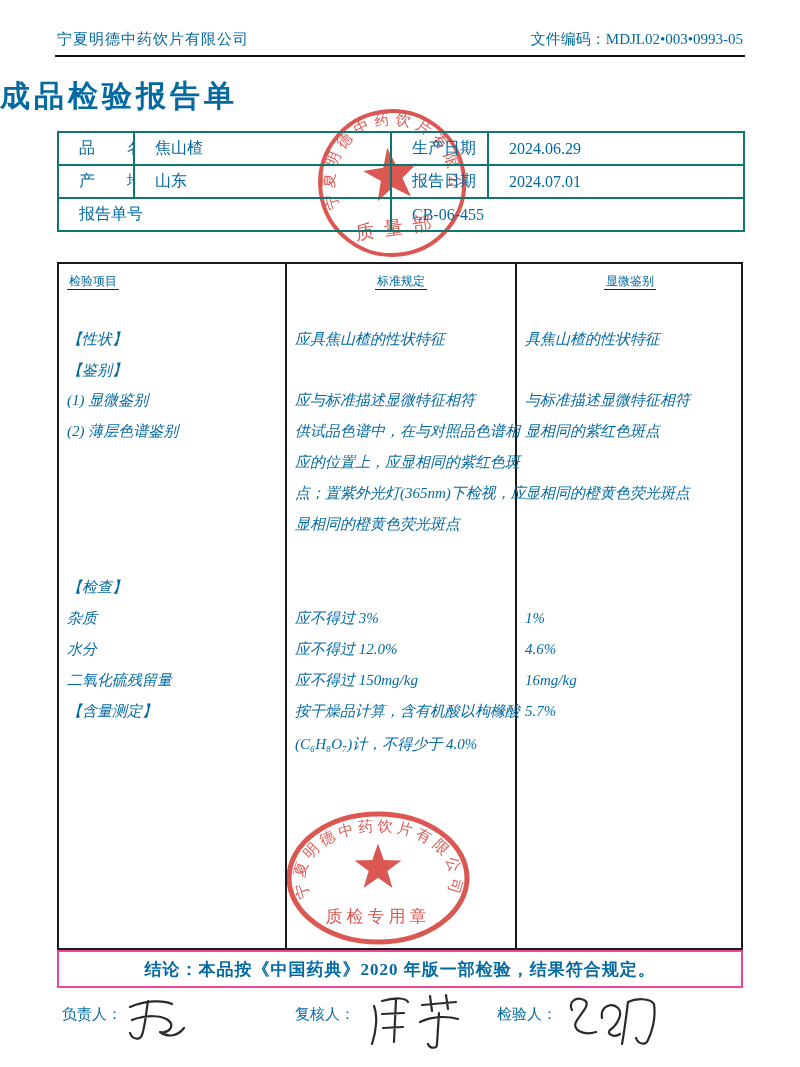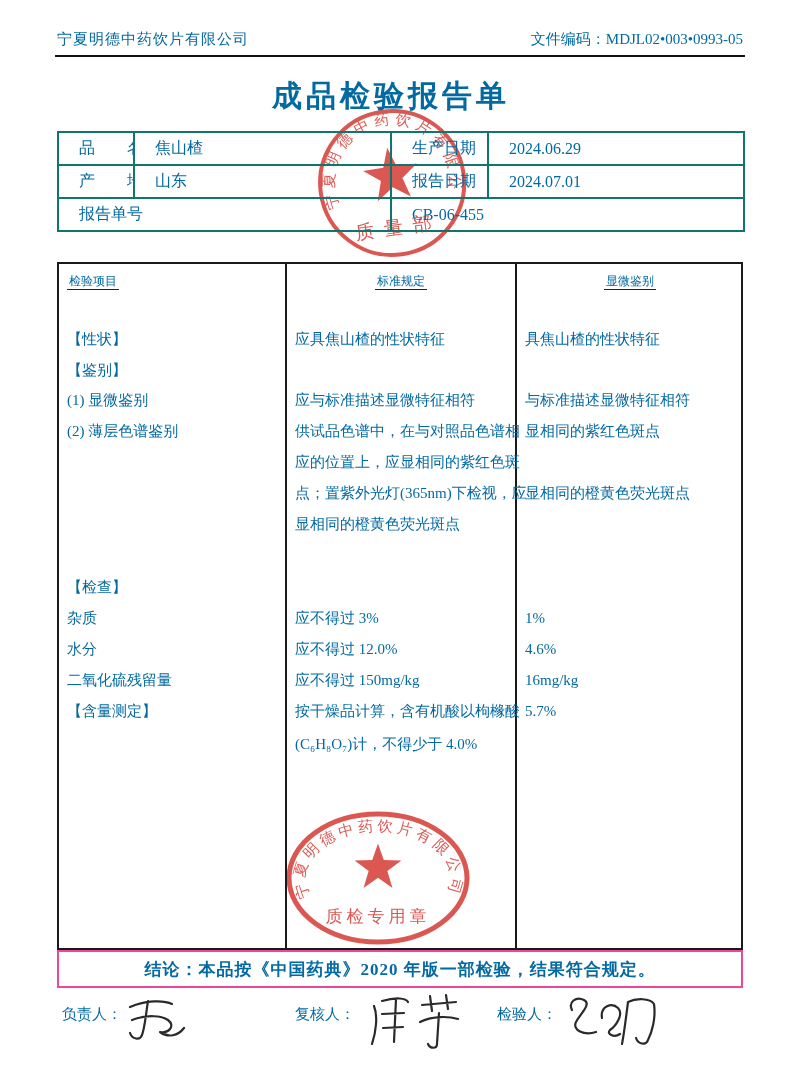--- a/index.html
+++ b/index.html
@@ -5,28 +5,28 @@
   html,body{margin:0;padding:0;background:#ffffff;}
   .page{
     position:relative;width:800px;height:1067px;background:#ffffff;
     font-family:"Liberation Serif","DejaVu Serif",serif;color:#0369a1;overflow:hidden;
   }
   .abs{position:absolute;}
   
   .company{left:57px;top:30px;font-size:15px;letter-spacing:1px;}
   .doccode{right:57px;top:30px;font-size:15px;}
   .header-rule{left:55px;top:55px;width:690px;height:2px;background:#111;}
-  .title{left:0;top:76px;width:724px;text-align:center;font-size:30px;font-weight:bold;letter-spacing:4px;padding-left:29px;}
+  .title{left:0;top:76px;width:724px;font-size:30px;font-weight:bold;letter-spacing:4px;}
   
   table.info{position:absolute;left:57px;top:131px;width:686px;border-collapse:collapse;table-layout:fixed;font-size:16px;}
   table.info td{border:2px solid #0f766e;padding:0 0 0 20px;height:31px;vertical-align:middle;white-space:nowrap;overflow:hidden;}
   
   .grid{left:57px;top:262px;width:686px;height:688px;border:2px solid #1a1a1a;box-sizing:border-box;}
   .vline{position:absolute;top:0;bottom:0;width:2px;background:#1a1a1a;}
-  .gl{position:absolute;font-size:15px;line-height:22px;white-space:nowrap;}
+  .gl{position:absolute;font-size:15px;line-height:22px;white-space:nowrap;font-style:italic;}
   .ghead{position:absolute;top:6px;font-size:12px;line-height:22px;}
   .ghead span{border-bottom:1px solid #222;padding:0 2px 1px 2px;}
   .ctr{text-align:center;}
   
   .conclusion{left:57px;top:950px;width:686px;height:38px;border:2px solid #ec4899;box-sizing:border-box;
     display:flex;align-items:center;justify-content:center;font-size:17px;font-weight:bold;letter-spacing:1px;}
   
   .siglabel{font-size:15px;white-space:nowrap;}
   .sig-svg{position:absolute;}
   .sig-svg path{fill:none;stroke:#2a2a2a;stroke-width:2.2;stroke-linecap:round;stroke-linejoin:round;}

